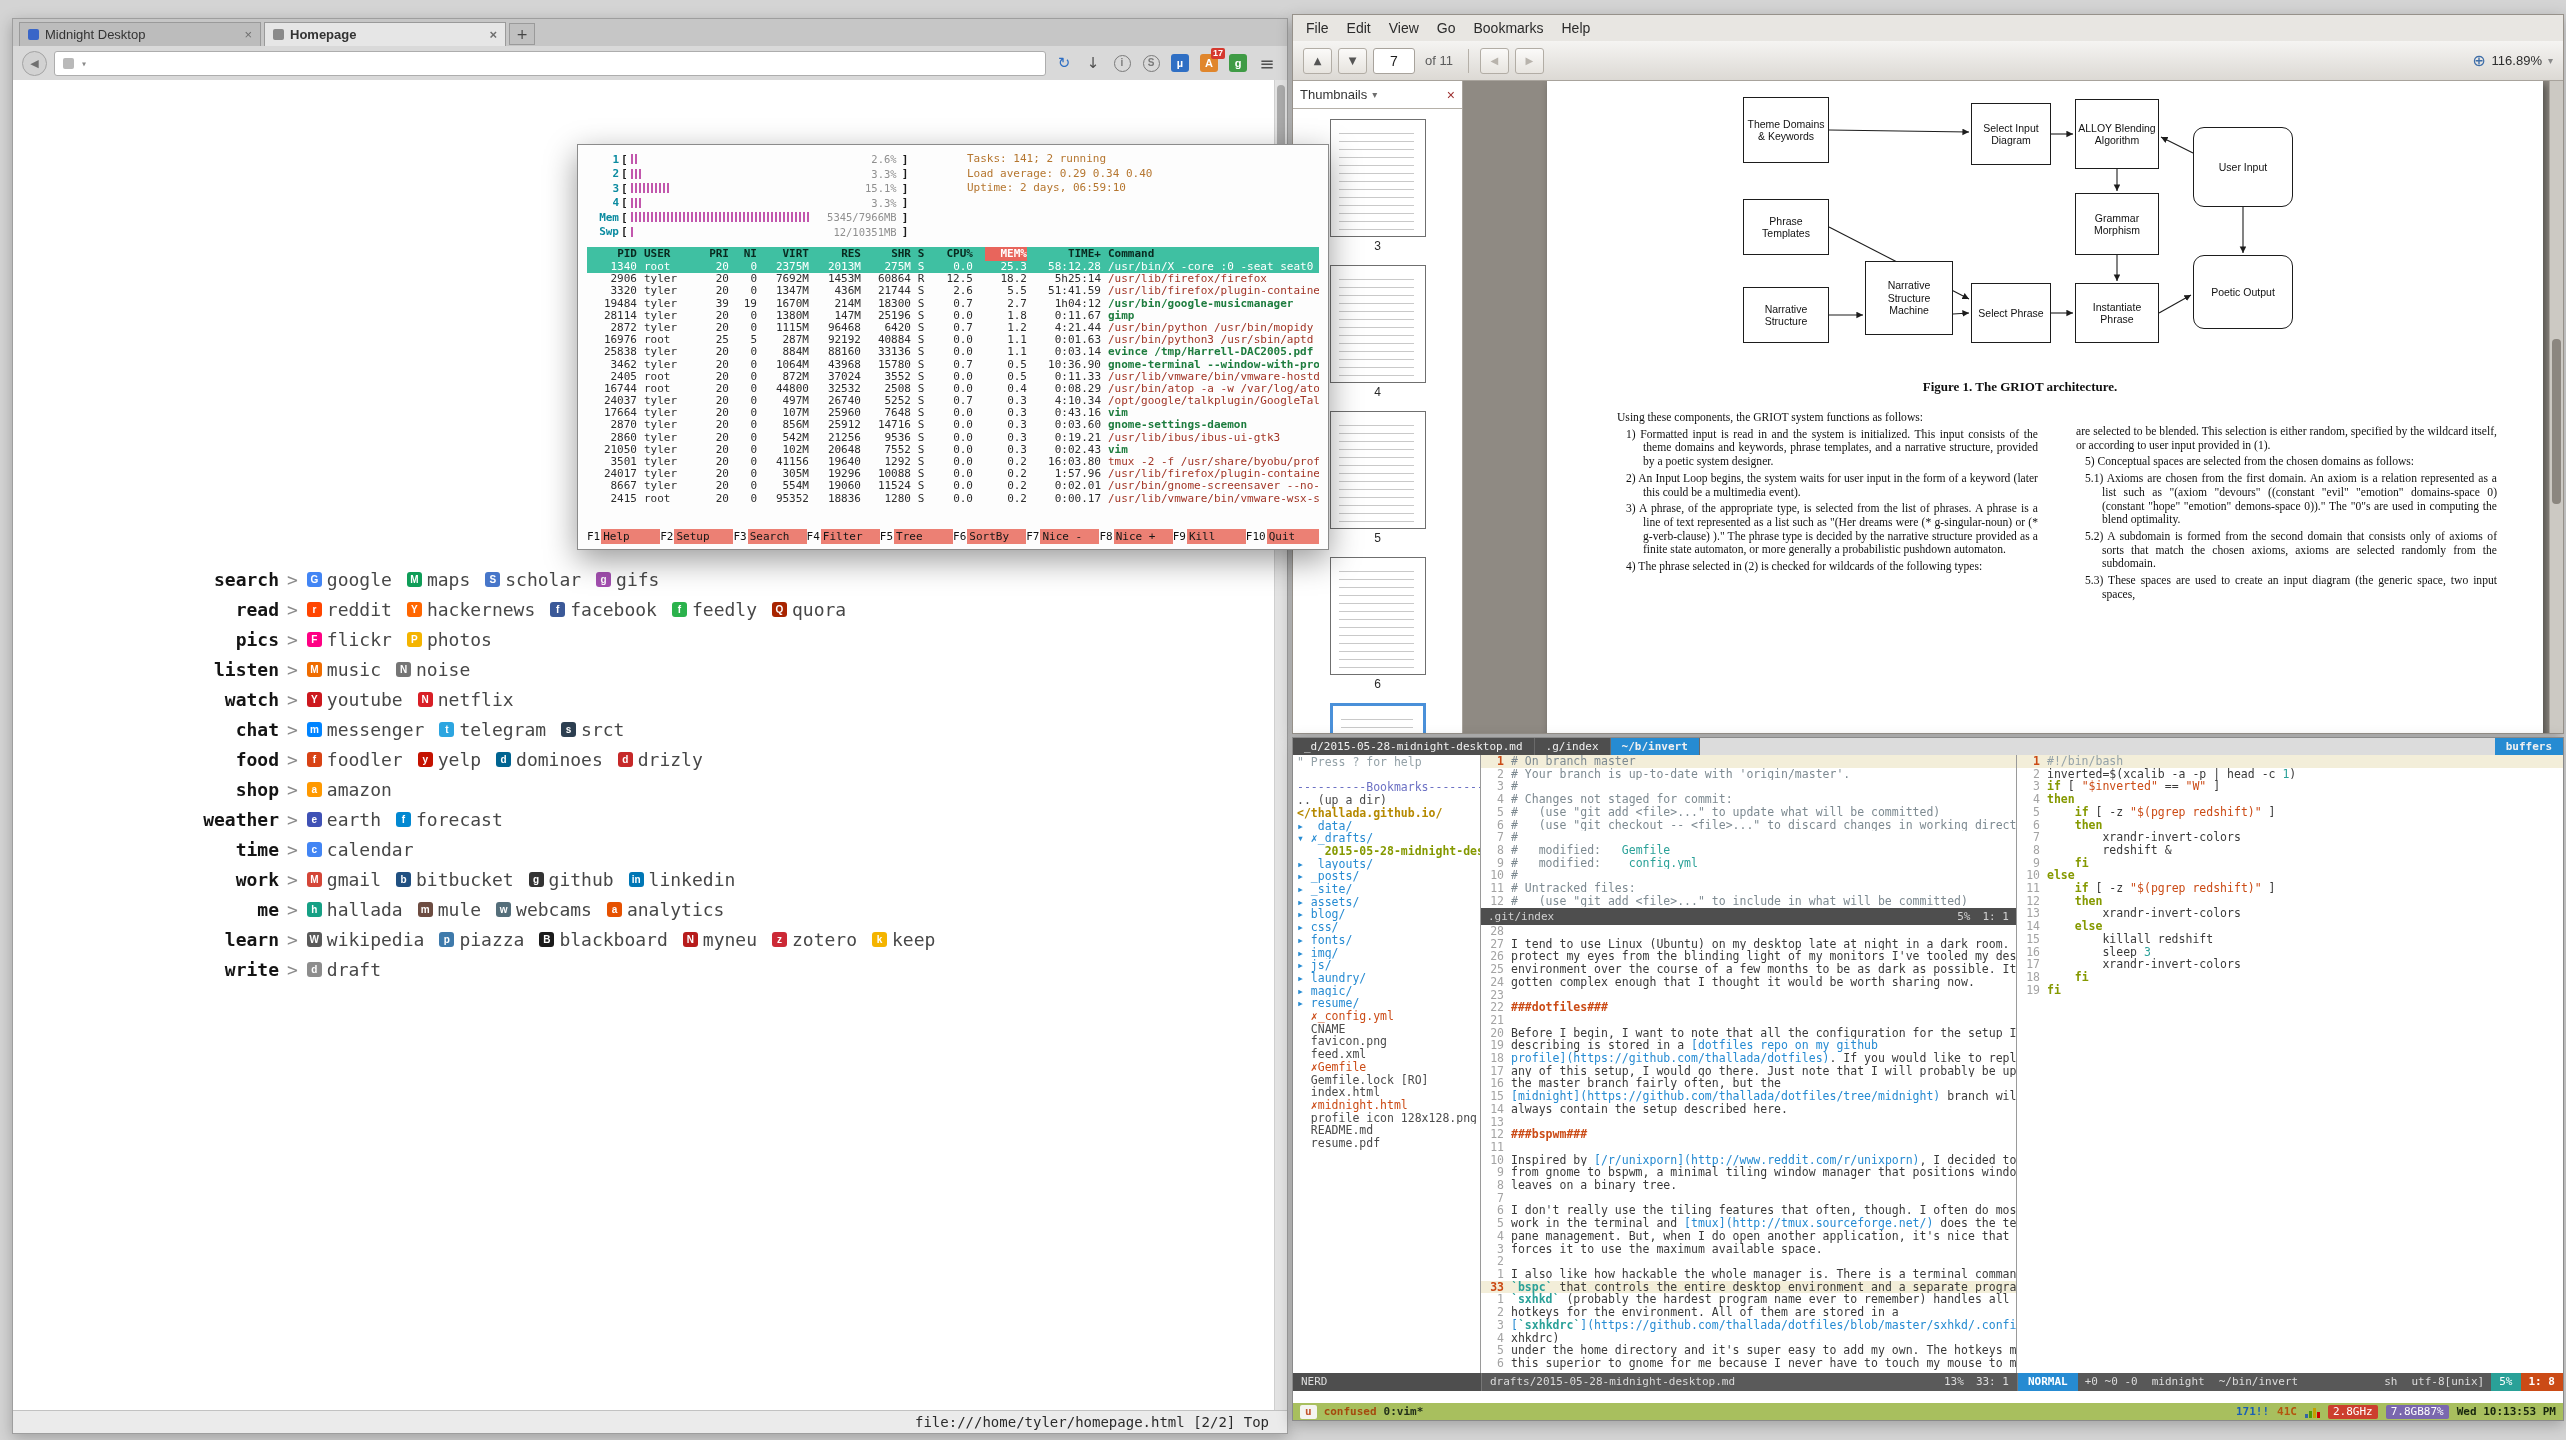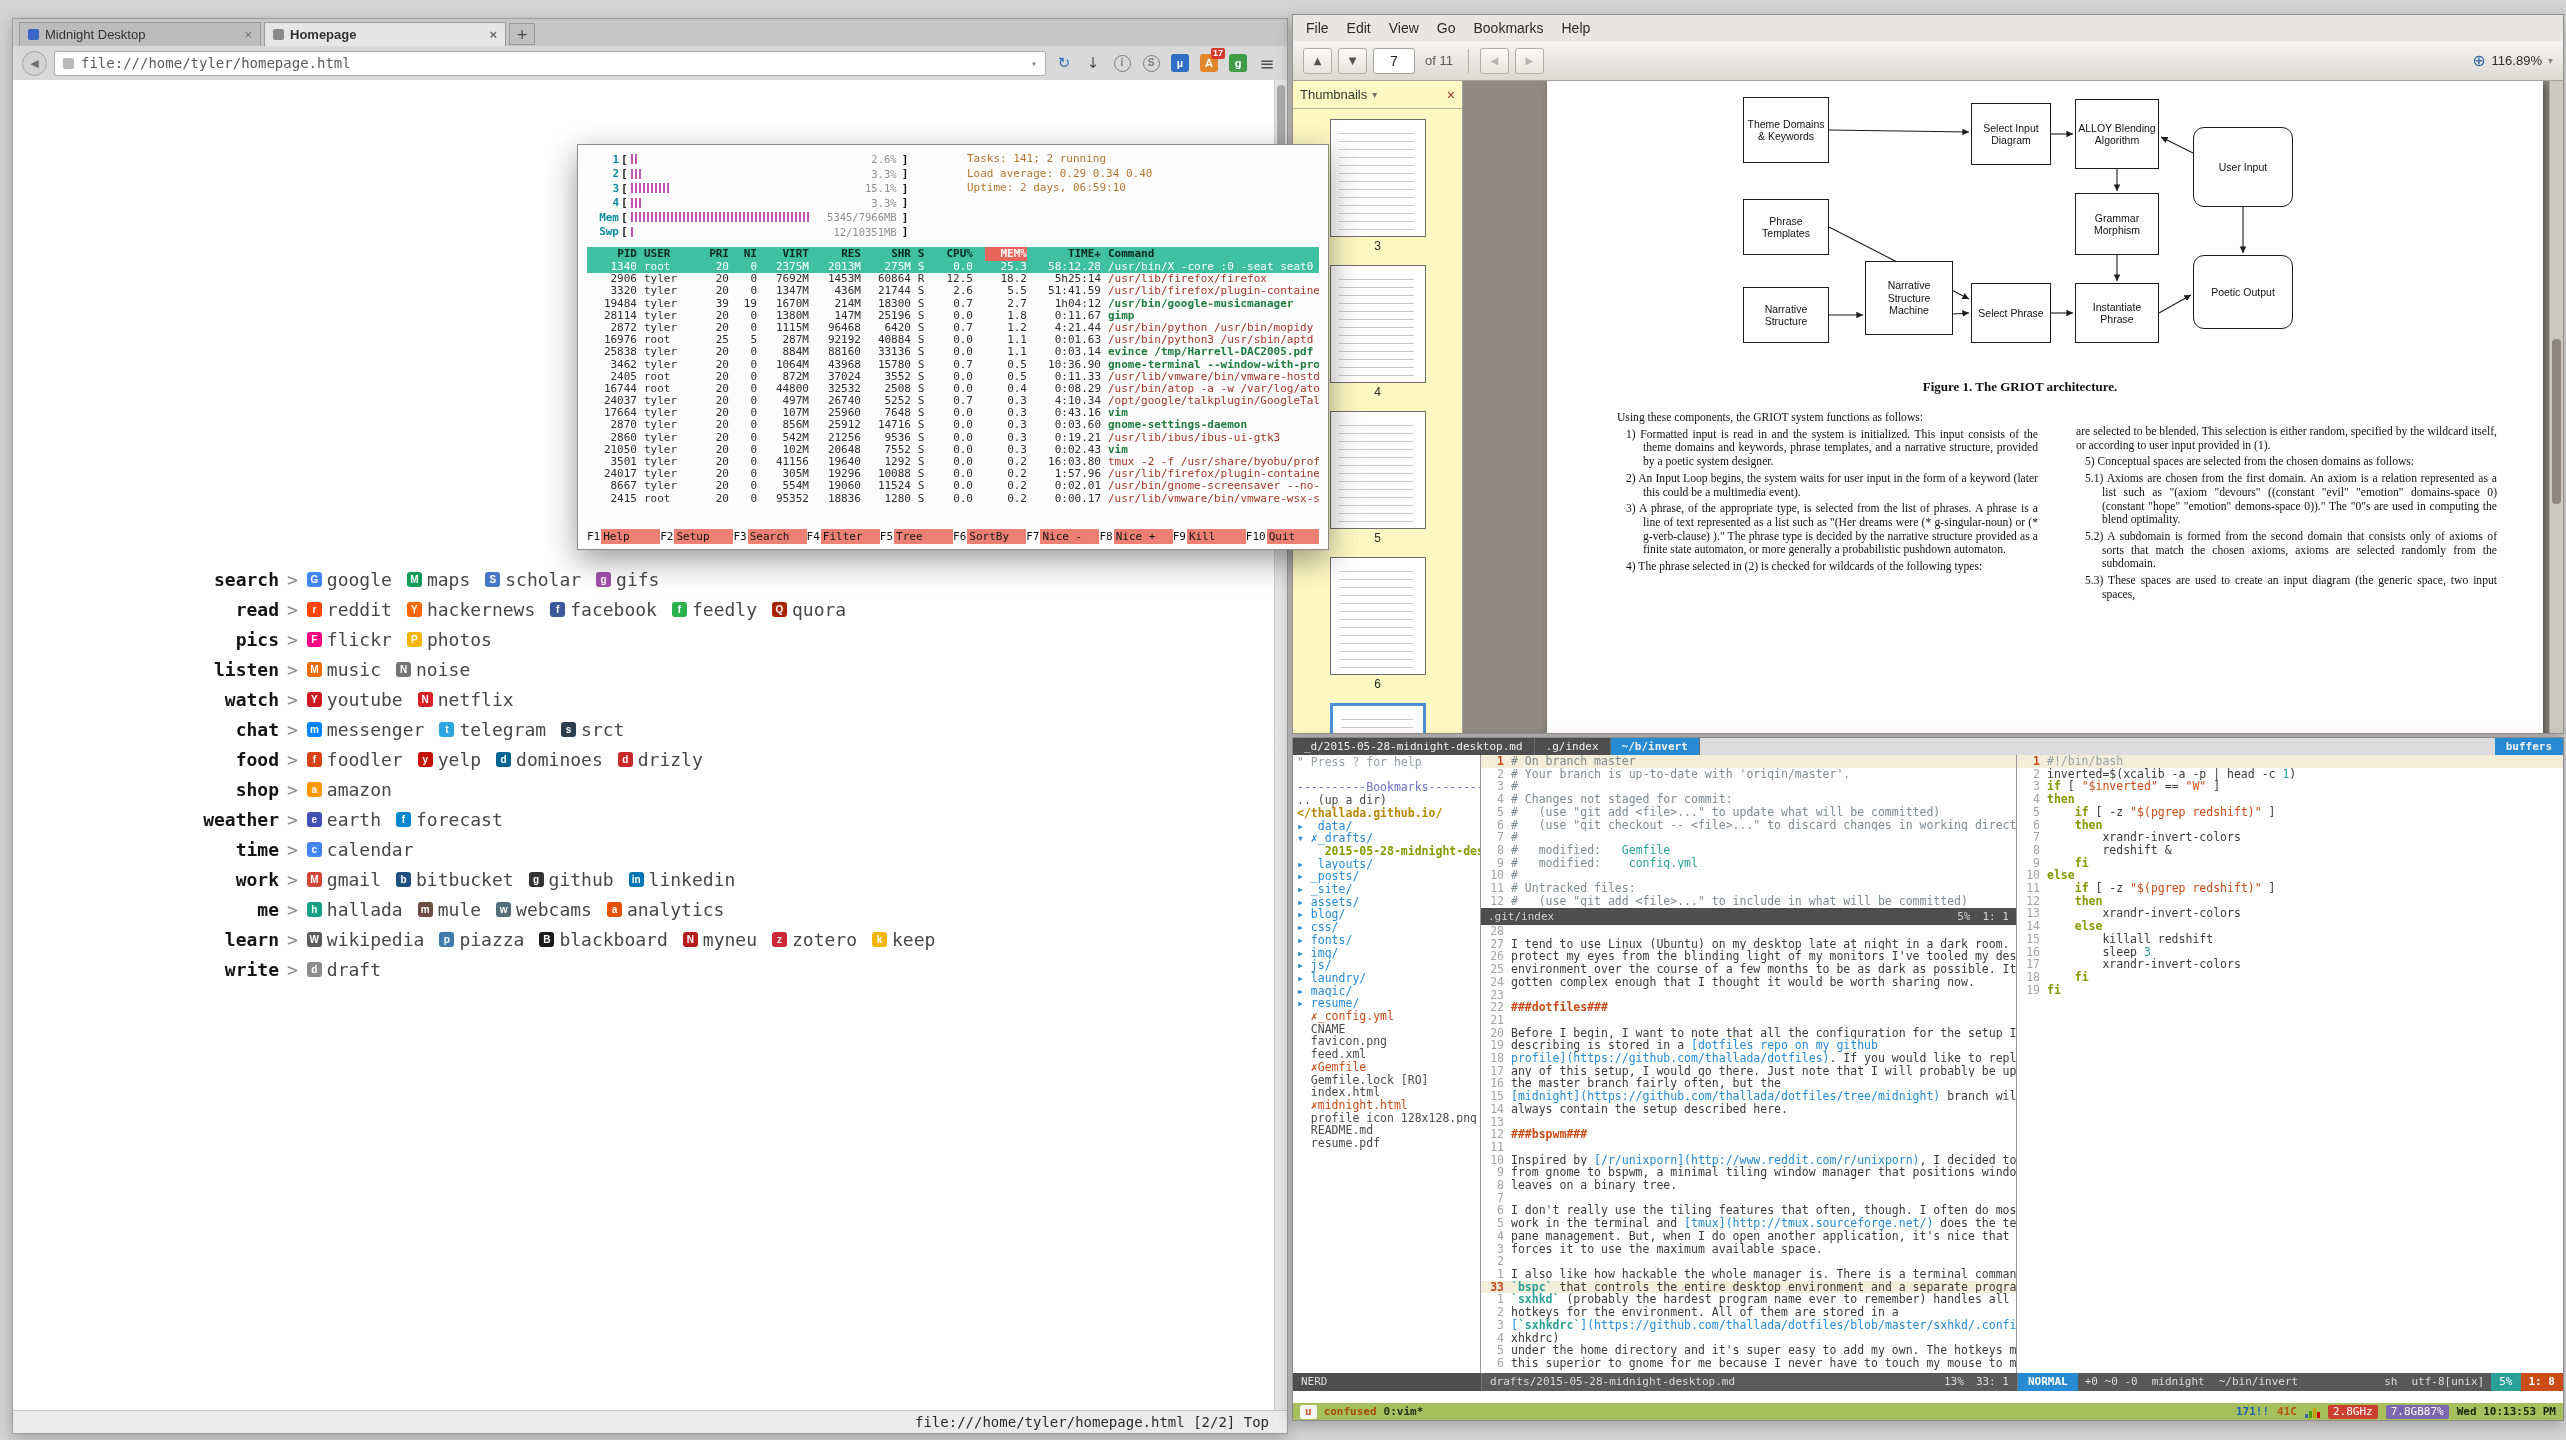--- a/index.html
+++ b/index.html
@@ -85,21 +85,21 @@
 .toolbar{height:40px;background:linear-gradient(#f5f4f2,#dcd9d4);border-bottom:1px solid #a8a39c;display:flex;align-items:center;padding:0 10px;gap:6px;flex:none;}
 .tbtn{width:29px;height:26px;border:1px solid #b2ada5;border-radius:3px;background:linear-gradient(#fbfaf9,#e7e4df);color:#555;display:flex;align-items:center;justify-content:center;font-size:10px;flex:none;}
 .tbtn.disabled{color:#b8b3ac;}
 .page-entry{width:42px;height:26px;background:#fff;border:1px solid #a8a39c;border-radius:3px;text-align:center;font:14px/24px "Liberation Sans",sans-serif;color:#1d1d1d;flex:none;}
 .of-label{font:13px "Liberation Sans",sans-serif;color:#5b5b5b;padding:0 4px;}
 .tsep{width:1px;height:24px;background:#b5b0a8;margin:0 5px;}
 .tspacer{flex:1;}
 .zoomico{color:#3d6da8;font-size:16px;}
 .zoom-label{font:13px "Liberation Sans",sans-serif;color:#2e2e2e;}
 .pdf-body{flex:1;display:flex;overflow:hidden;}
-.pdf-sidebar{width:170px;background:#fef9c3;border-right:1px solid #a8a39c;display:flex;flex-direction:column;flex:none;}
+.pdf-sidebar{width:170px;background:#ffffff;border-right:1px solid #a8a39c;display:flex;flex-direction:column;flex:none;}
 .sb-head{height:28px;display:flex;align-items:center;padding:0 7px;font:13px "Liberation Sans",sans-serif;color:#333;border-bottom:1px solid #b5b0a8;gap:5px;flex:none;}
 .sb-drop{color:#6e6e6e;font-size:10px;}
 .sb-close{margin-left:auto;color:#9c2f2f;font-size:14px;}
 .thumb-list{flex:1;overflow:hidden;display:flex;flex-direction:column;align-items:center;padding-top:10px;}
 .thumb-wrap{display:flex;flex-direction:column;align-items:center;flex:none;}
 .thumb{width:96px;height:118px;background:#fff;border:1px solid #6f6f6f;background-image:repeating-linear-gradient(#fff 0 3px,#c9c9c9 3px 4px,#fff 4px 8px);background-size:80% 100%;background-position:8px 10px;background-repeat:no-repeat;}
 .thumb.sel{border:3px solid #4a90d9;}
 .thumb-label{font:12px "Liberation Sans",sans-serif;color:#2a2a2a;margin:2px 0 12px;}
 .pdf-main{flex:1;background:#8f8a83;position:relative;overflow:hidden;}
 .pdf-page{position:absolute;left:84px;top:0;width:996px;height:720px;background:#fff;box-shadow:3px 3px 8px rgba(0,0,0,.45);font-family:"Liberation Serif",serif;color:#101010;overflow:hidden;}
@@ -203,21 +203,20 @@
       <span class="tfav f2"></span>
       <span class="tab-title">Homepage</span>
       <span class="tclose">×</span>
     </div>
     <div class="newtab">+</div>
   </div>
   <div class="navbar">
     <div class="navbtn">◀</div>
     <div class="urlfield">
       <span class="urlfav"></span>
-      <span class="urltext">file:///home/tyler/homepage.html</span>
       <span class="urldrop">▾</span>
     </div>
     <div class="toolico" style="color:#2f6fc4;">↻</div>
     <div class="toolico">↓</div>
     <div class="toolico">
         <span class="circico">i</span>
       </div>
     <div class="toolico">
         <span class="circico">S</span>
       </div>

